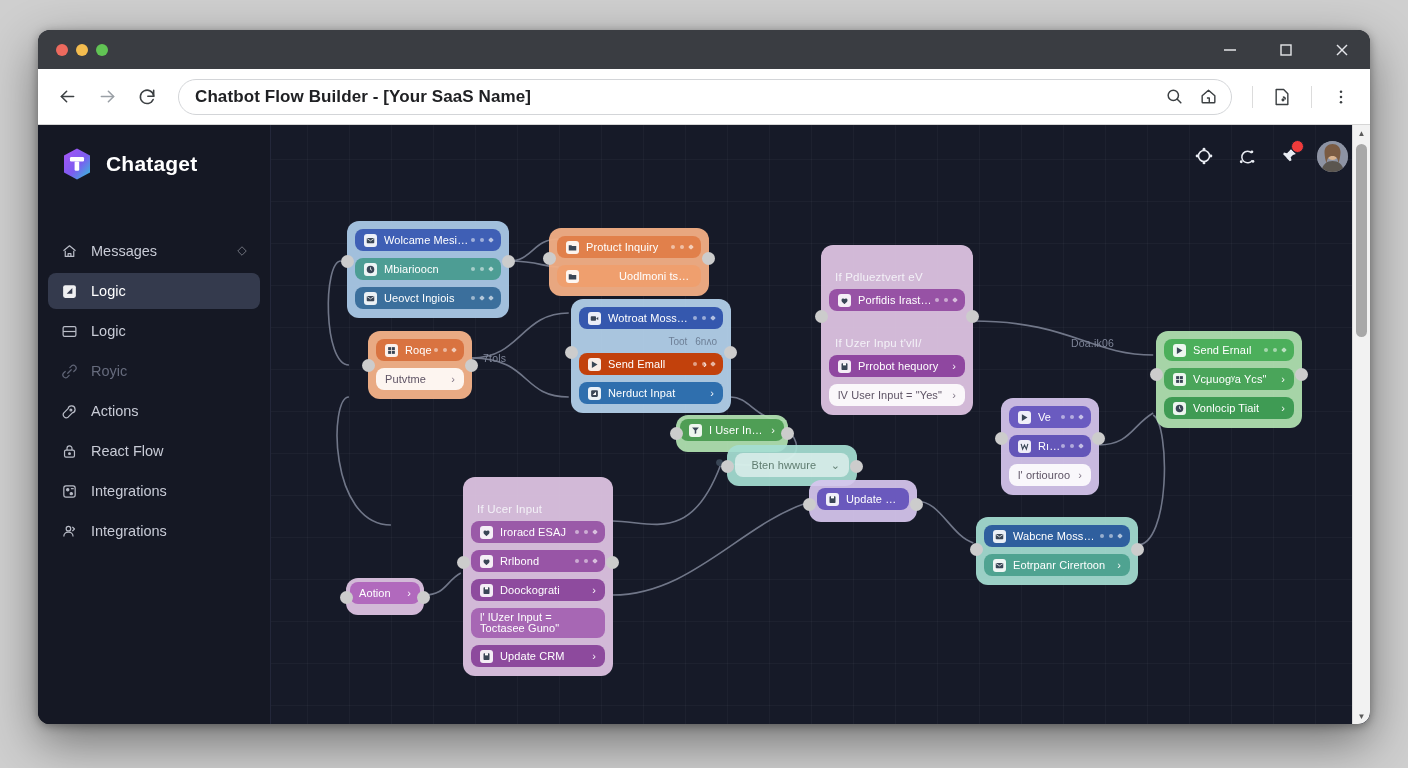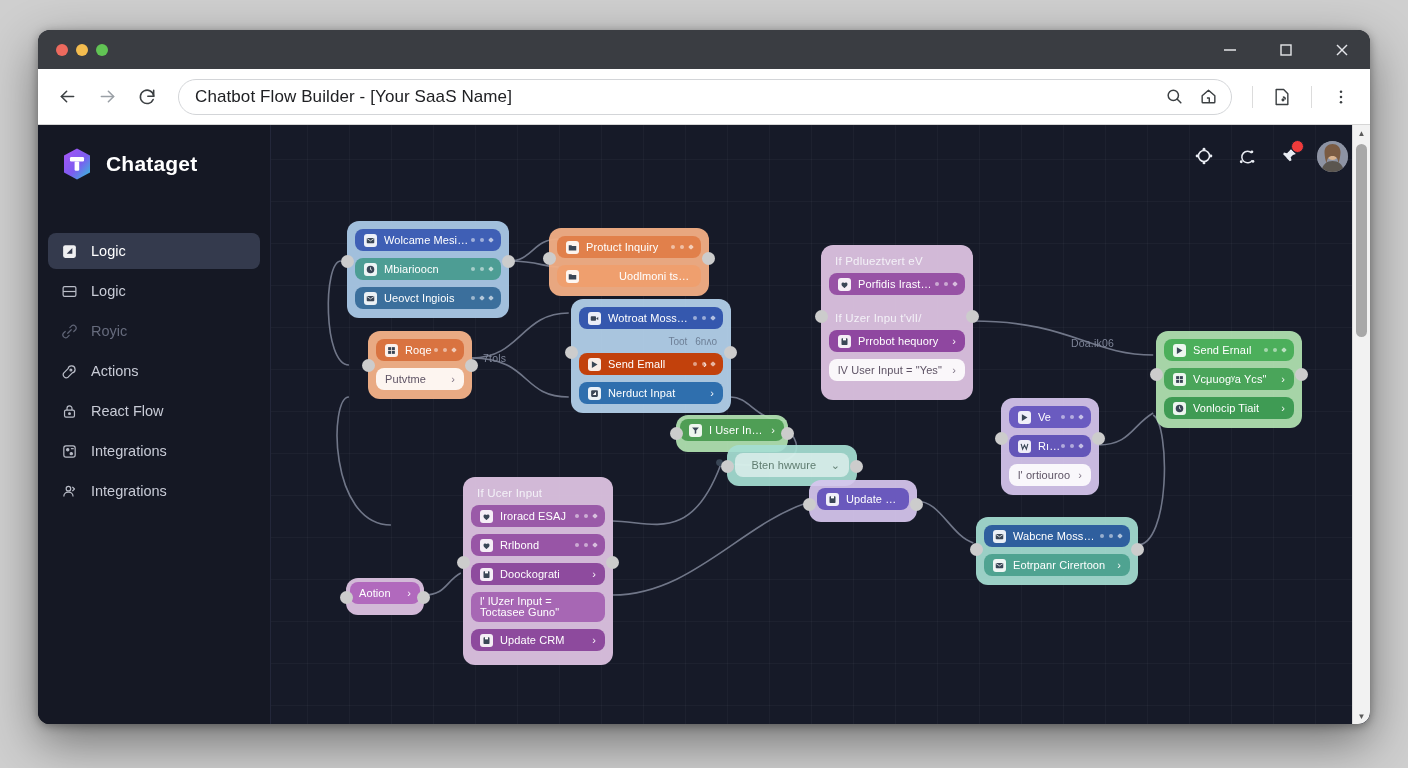--- a/index.html
+++ b/index.html
@@ -17,21 +17,21 @@
   .dot.r{background:#ed6a5e;} .dot.y{background:#f4bd4f;} .dot.g{background:#61c454;}
   .winbtns{margin-left:auto;display:flex;align-items:center;gap:0;}
   .winbtn{width:56px;height:39px;display:flex;align-items:center;justify-content:center;color:#e4e6e9;}
   .winbtn svg{display:block;}
 
   .toolbar{height:55px;background:#fff;display:flex;align-items:center;padding:0 14px;gap:10px;border-bottom:1px solid #d6d6d6;}
   .navbtn{width:30px;height:30px;display:flex;align-items:center;justify-content:center;color:#3c4043;}
   .navbtn.dim{color:#9aa0a6;}
   .urlbar{flex:1;height:34px;background:#fff;border:1px solid #d3d5d8;border-radius:18px;
     display:flex;align-items:center;padding:0 8px 0 16px;margin:0 6px;}
-  .urltext{font-size:17px;color:#202124;letter-spacing:.1px;white-space:nowrap;overflow:hidden;}
+  .urltext{font-size:17px;color:#202124;letter-spacing:.1px;white-space:nowrap;overflow:hidden;font-weight:bold;}
   .urlicons{margin-left:auto;display:flex;align-items:center;gap:4px;}
   .tbicon{width:30px;height:30px;display:flex;align-items:center;justify-content:center;color:#3c4043;}
   .tbsep{width:1px;height:22px;background:#dcdcdc;margin:0 4px;}
 
   
   .appbody{position:relative;height:600px;display:flex;background:#11141f;}
   .sidebar{width:232px;background:#151824;border-right:1px solid #23273a;padding:0 0 0 0;flex:none;}
   .brand{display:flex;align-items:center;gap:12px;padding:22px 0 0 22px;}
   .logo{width:34px;height:34px;position:relative;}
   .brandname{color:#fff;font-size:21px;font-weight:700;letter-spacing:.2px;}
@@ -55,21 +55,21 @@
     padding-right:22px;gap:16px;z-index:6;}
   .ctIcon{width:26px;height:26px;display:flex;align-items:center;justify-content:center;color:#e9ecf3;position:relative;}
   .badge{position:absolute;right:-3px;top:-3px;width:11px;height:11px;border-radius:50%;background:#ef3b3b;border:1.5px solid #1b2030;}
   .avatar{width:31px;height:31px;border-radius:50%;overflow:hidden;background:#7b8292;position:relative;}
 
   svg.edges{position:absolute;left:0;top:0;width:100%;height:100%;z-index:1;pointer-events:none;}
   .edgelbl{position:absolute;z-index:2;font-size:10.5px;color:#7e8598;letter-spacing:.2px;}
 
   
   .node{position:absolute;border-radius:12px;z-index:3;box-sizing:border-box;}
-  .nodetitle{font-size:11.5px;color:#f3f1f7;letter-spacing:.2px;padding:2px 4px 6px 6px;}
+  .nodetitle{font-size:11.5px;color:#f3f1f7;letter-spacing:.2px;padding:2px 4px 6px 6px;margin-top:16px;}
   .row{display:flex;align-items:center;gap:7px;border-radius:8px;padding:0 9px;height:22px;
     font-size:11px;color:#fff;letter-spacing:.1px;box-sizing:border-box;margin-bottom:7px;position:relative;}
   .row .ri{width:13px;height:13px;border-radius:3px;display:flex;align-items:center;justify-content:center;flex:none;
     background:rgba(255,255,255,.9);}
   .row .rt{white-space:nowrap;overflow:hidden;text-overflow:ellipsis;flex:1;}
   .row .chev{font-size:11px;opacity:.95;flex:none;}
   .dots{position:absolute;display:flex;align-items:center;gap:5px;}
   .dots i{width:4px;height:4px;border-radius:50%;background:rgba(255,255,255,.5);display:block;}
   .dots i.d2{transform:rotate(45deg);border-radius:1px;background:rgba(255,255,255,.62);}
   .port{position:absolute;width:13px;height:13px;border-radius:50%;z-index:4;}
@@ -195,20 +195,35 @@
               <path d="M17 1.5 30 8.4v17.2L17 32.5 4 25.6V8.4z" fill="url(#lg)"></path>
               <rect x="10" y="10" width="14" height="4.4" rx="1.2" fill="#fff"></rect>
               <rect x="14.6" y="14.4" width="4.6" height="9.4" rx="1.2" fill="#fff"></rect>
             </svg>
           </span>
           <span class="brandname">Chataget</span>
         </div>
 
         <div class="nav">
 
+          <div class="navitem">
+            <span class="ic">
+              <svg width="17" height="17" viewBox="0 0 24 24" fill="none" stroke="currentColor" stroke-width="1.7" stroke-linejoin="round">
+                  <path d="M3.5 11 12 4l8.5 7"></path>
+                  <path d="M6 11v8h12v-8"></path>
+                  <path d="M10 19v-4h4v4"></path>
+                </svg>
+            </span>
+            <span class="lbl">Messages</span>
+            <span class="trail">
+              <svg width="12" height="12" viewBox="0 0 24 24" fill="none" stroke="currentColor" stroke-width="1.7">
+                  <rect x="6" y="6" width="12" height="12" transform="rotate(45 12 12)"></rect>
+                </svg>
+            </span>
+          </div>
 
           <div class="navitem active">
             <span class="ic">
               <svg width="17" height="17" viewBox="0 0 24 24">
                   <rect x="3" y="3" width="18" height="18" rx="3" fill="currentColor"></rect>
                   <path d="M8 15l8-8v8z" fill="#343a4d"></path>
                 </svg>
             </span>
             <span class="lbl">Logic</span>
           </div>

